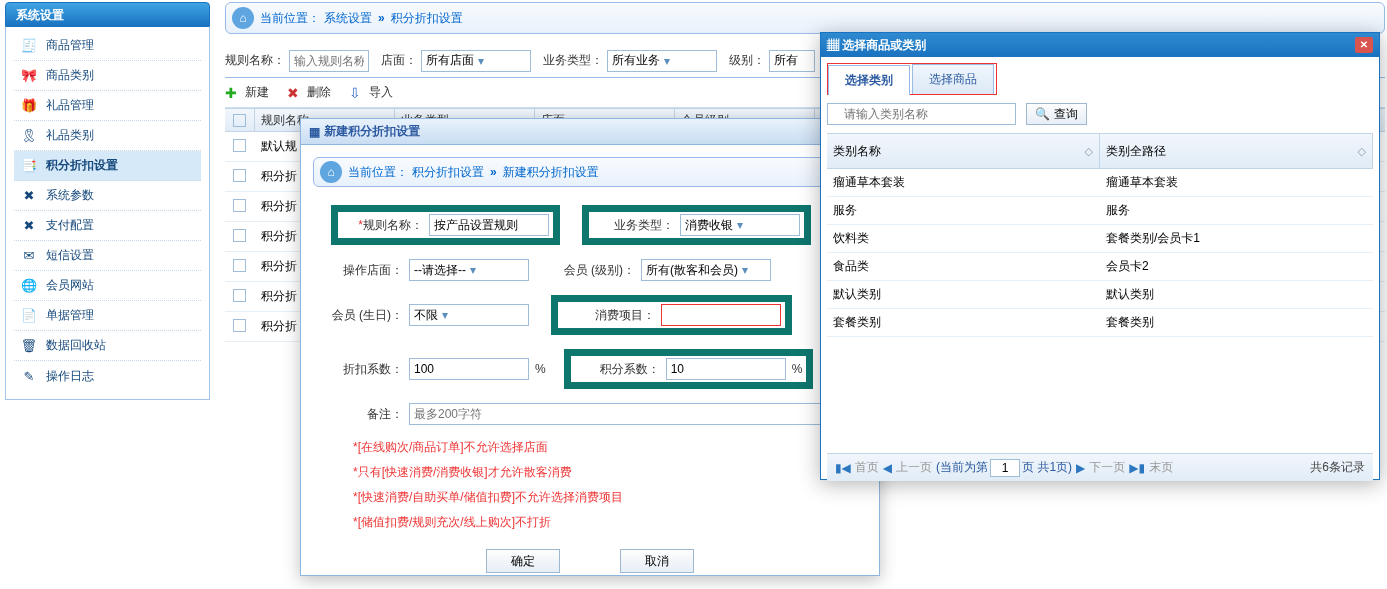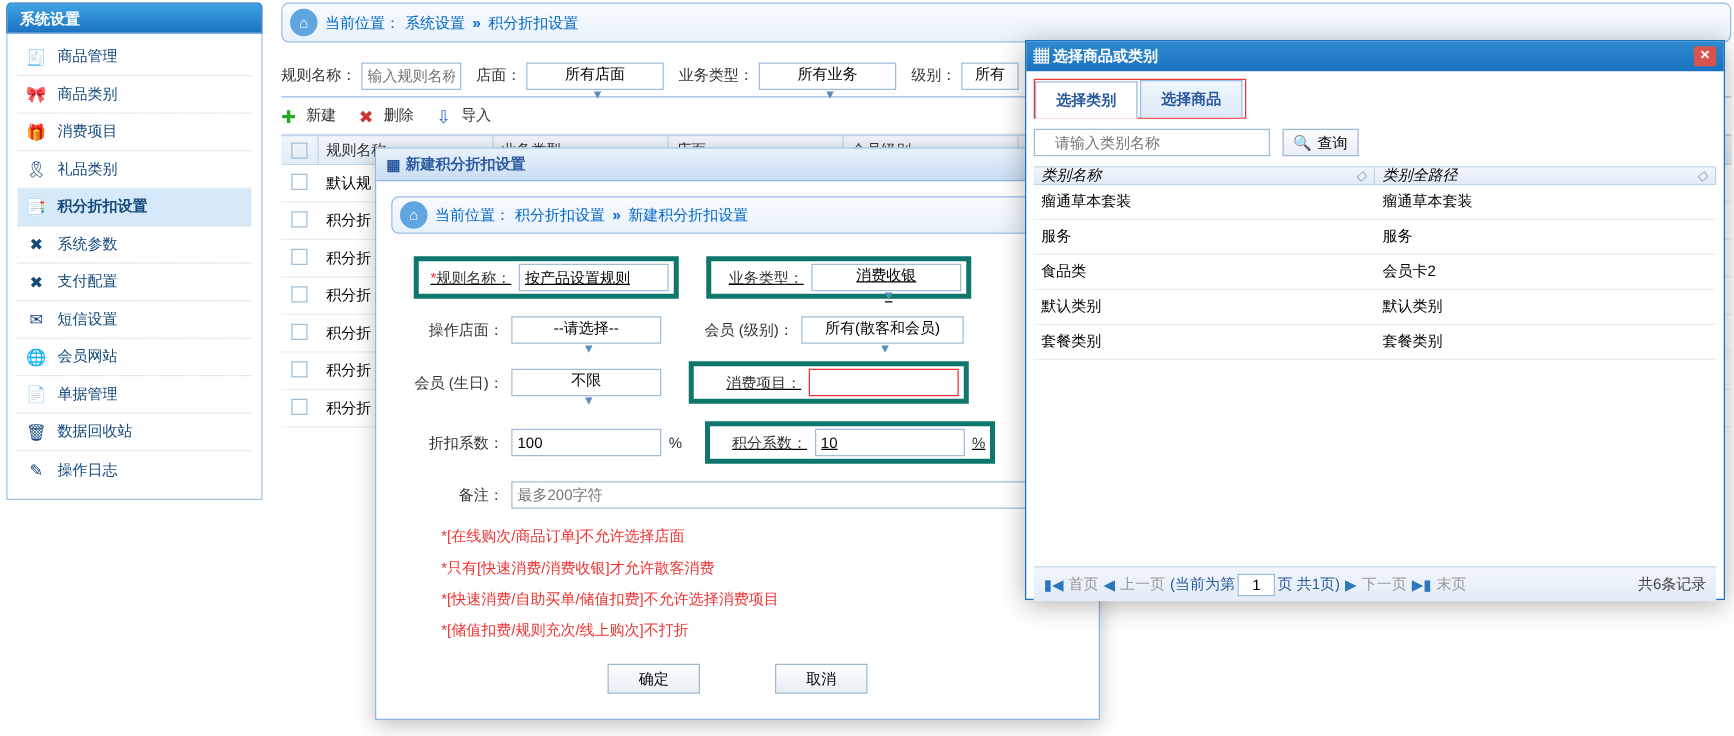--- a/index.html
+++ b/index.html
@@ -35,21 +35,21 @@
 .crumb-lbl { color: #06c; margin-right: 4px; font-family: Liberation Serif, serif; }
 .crumb-arrow { color: #06c; margin: 0 6px; font-weight: bold; }
 .crumb-link { color: #06c; }
 
 .filter-bar { margin-top: 10px; display: flex; align-items: center; height: 34px; border-bottom: 1px solid #99bbe8; }
 .filter-grp { display: flex; align-items: center; margin-right: 12px; }
 .filter-grp label { color: #333; margin-right: 4px; }
 .text-input, .sel {
   height: 22px; border: 1px solid #9fbdd9; padding: 0 4px; background: #fff;
 }
-.sel { display: inline-flex; align-items: center; min-width: 110px; flex-direction: column; }
+.sel { display: inline-flex; align-items: center; min-width: 110px; }
 .sel .caret { color: #5a8fbd; margin-left: 4px; }
 
 .toolbar { height: 30px; display: flex; align-items: center; border-bottom: 1px solid #d0e0f0; }
 .tb-btn { display: inline-flex; align-items: center; margin-right: 18px; color: #333; cursor: pointer; }
 .tb-btn .tic { width: 16px; height: 16px; margin-right: 4px; font-size: 14px; }
 
 .grid-header { display: flex; height: 24px; background: linear-gradient(#f1f6fb, #e1ecf7); border-top: 1px solid #c2d5e7; border-bottom: 1px solid #c2d5e7; }
 .gh { display: flex; align-items: center; padding-left: 6px; color: #333; border-right: 1px solid #c2d5e7; }
 .gh.chk { width: 30px; padding-left: 8px; }
 .gh.name { width: 140px; }
@@ -81,21 +81,21 @@
 }
 .form { margin-top: 18px; padding: 0 18px; }
 .form-row { display: flex; align-items: center; margin-bottom: 14px; }
 .form-row .fld { display: flex; align-items: center; }
 .form-row .fld + .fld { margin-left: 22px; }
 .form-row label { width: 72px; text-align: right; margin-right: 6px; color: #333; }
 .form-row label .req { color: #e33; }
 .fld .text-input { width: 120px; }
 .fld .sel { width: 120px; }
 .hl-red { border: 1px solid #e33 !important; }
-.hl-red-wrap { border: 4px solid #0f766e; padding: 2px 4px 2px 2px; display: inline-flex; align-items: center; text-decoration: underline; }
+.hl-red-wrap { border: 7px solid #0f766e; padding: 2px 4px 2px 13px; display: inline-flex; align-items: center; }
 .pct { margin-left: 6px; color: #333; }
 .notes { padding: 0 40px; }
 .notes p { color: #e33; margin-bottom: 8px; }
 .btns { display: flex; justify-content: center; gap: 60px; margin-top: 18px; }
 .btn {
   width: 74px; height: 24px; border: 1px solid #9fb6cf;
   background: linear-gradient(#fdfdfd, #e6eef6); cursor: pointer;
 }
 
 
@@ -104,31 +104,31 @@
   border: 1px solid #1a72c0; background: #fff; box-shadow: 0 4px 20px rgba(0,0,0,0.3);
 }
 .modal2-title {
   height: 24px; display: flex; align-items: center; justify-content: space-between; padding: 0 6px;
   background: linear-gradient(#2f8ad0, #1a72c0); color: #fff; font-weight: bold;
 }
 .modal2-close { width: 18px; height: 16px; background: #d9534f; color: #fff; display: inline-flex; align-items: center; justify-content: center; cursor: pointer; border-radius: 2px; font-size: 10px; line-height: 10px; }
 .modal2-body { padding: 6px 6px 0 6px; display: flex; flex-direction: column; height: 424px; }
 .tab {
   padding: 6px 16px; border: 1px solid #99bbe8; border-bottom: none; margin-right: 2px;
-  background: linear-gradient(#f0f6fc, #dce9f6); color: #2c5aa0; cursor: pointer; font-weight: bold;
+  background: linear-gradient(#f0f6fc, #dce9f6); color: #2c5aa0; cursor: pointer;
 }
 .tab.active { background: #fff; font-weight: bold; color: #2c5aa0; position: relative; top: 1px; }
 .tabbar-wrap { border: 1px solid #e33; padding-bottom: 0; display: inline-flex; }
 .search-row { display: flex; align-items: center; margin: 8px 0; }
 .search-row .search-in { flex: 0 0 160px; height: 22px; border: 1px solid #9fbdd9; padding: 0 16px; margin-right: 10px; color: #888; }
 .search-btn {
   height: 22px; padding: 0 8px; border: 1px solid #9fb6cf;
   background: linear-gradient(#fdfdfd, #e6eef6); display: inline-flex; align-items: center; gap: 4px; cursor: pointer;
 }
-.grid2-header { display: flex; height: 15px; background: linear-gradient(#f1f6fb, #e1ecf7); border-top: 1px solid #c2d5e7; border-bottom: 1px solid #c2d5e7; font-style: italic; }
+.grid2-header { display: flex; height: 36px; background: linear-gradient(#f1f6fb, #e1ecf7); border-top: 1px solid #c2d5e7; border-bottom: 1px solid #c2d5e7; }
 .g2h { flex: 1; display: flex; align-items: center; padding-left: 6px; border-right: 1px solid #c2d5e7; }
 .g2h .sort { color: #89a; margin-left: auto; margin-right: 6px; font-size: 11px; }
 .grid2-body .r2 { display: flex; height: 28px; border-bottom: 1px solid #e6eef6; align-items: center; }
 .grid2-body .r2 .c2 { flex: 1; padding-left: 6px; }
 .pager {
   margin-top: auto; height: 28px; display: flex; align-items: center;
   border-top: 1px solid #c2d5e7; background: linear-gradient(#f1f6fb, #e1ecf7);
   padding: 0 6px; color: #2c5aa0;
 }
 .pager span { margin: 0 2px; }
@@ -145,21 +145,21 @@
     <div class="sidebar-item">
         <span class="ic">🧾</span>
         <span>商品管理</span>
       </div>
     <div class="sidebar-item">
         <span class="ic">🎀</span>
         <span>商品类别</span>
       </div>
     <div class="sidebar-item">
         <span class="ic">🎁</span>
-        <span>消费项目</span>
+        <span>礼品管理</span>
       </div>
     <div class="sidebar-item">
         <span class="ic">🎗</span>
         <span>礼品类别</span>
       </div>
     <div class="sidebar-item active">
         <span class="ic">📑</span>
         <span>积分折扣设置</span>
       </div>
     <div class="sidebar-item">
@@ -415,20 +415,24 @@
         </div>
     </div>
     <div class="grid2-body">
       <div class="r2">
           <div class="c2">瘤通草本套装</div>
           <div class="c2">瘤通草本套装</div>
         </div>
       <div class="r2">
           <div class="c2">服务</div>
           <div class="c2">服务</div>
+        </div>
+      <div class="r2">
+          <div class="c2">饮料类</div>
+          <div class="c2">套餐类别/会员卡1</div>
         </div>
       <div class="r2">
           <div class="c2">食品类</div>
           <div class="c2">会员卡2</div>
         </div>
       <div class="r2">
           <div class="c2">默认类别</div>
           <div class="c2">默认类别</div>
         </div>
       <div class="r2">

